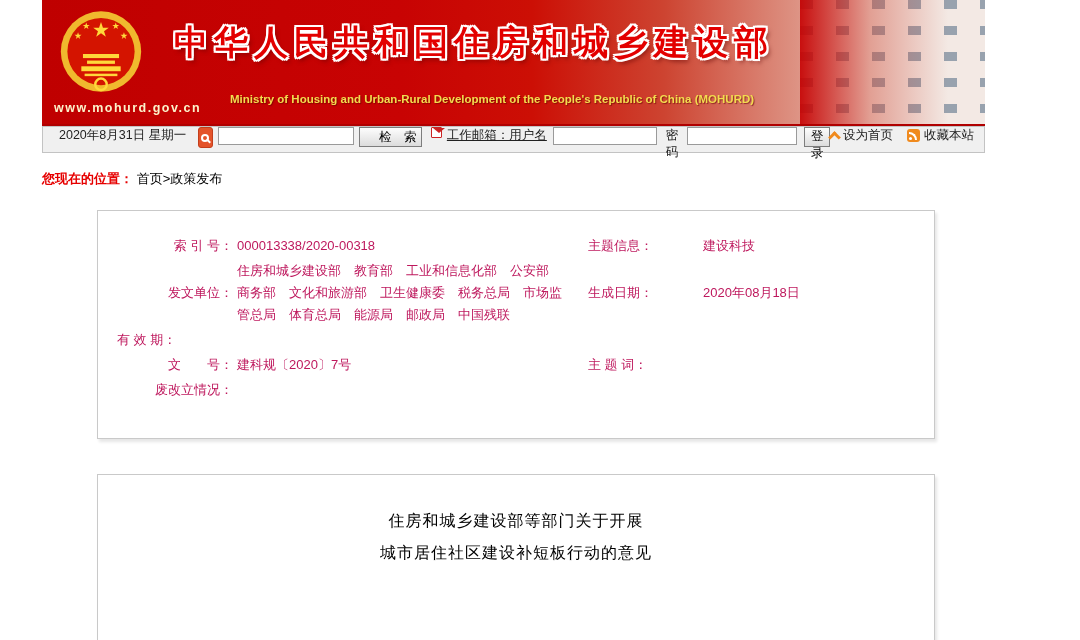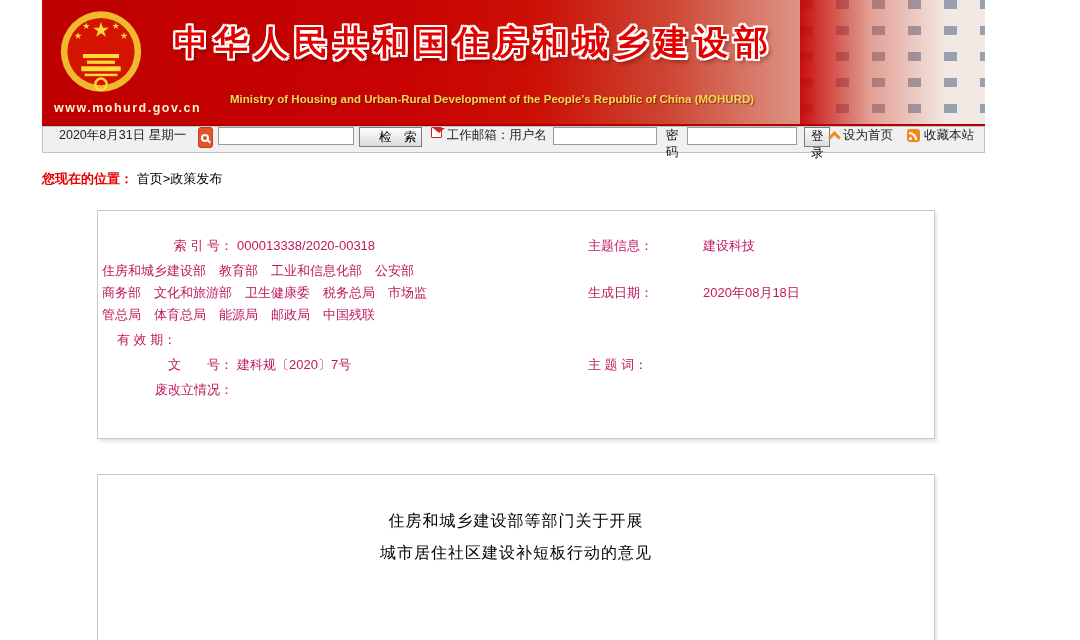--- a/index.html
+++ b/index.html
@@ -39,21 +39,21 @@
   .tb-input { height:18px; border:1px solid #9a9a9a; background:#fff; font-size:12px; padding:0 3px; }
   .in-search { width:136px; margin-left:5px; }
   .btn { height:20px; font-size:12.5px; color:#000; border:1px solid #7d7d7d;
     background:linear-gradient(#fdfdfd,#dcdcdc); cursor:pointer;
     font-family:"Liberation Sans","DejaVu Sans",sans-serif; }
   .btn-retrieve { width:92px; margin-left:5px;padding-left:15px; }
   .mail-ic { margin-left:9px; position:relative; width:16px; height:11px; border:1px solid #cc2222;
     background:#fff; border-radius:1px; }
   .mail-ic::before { content:""; position:absolute; left:1px; top:0; width:0; height:0;
     border-left:6px solid transparent; border-right:6px solid transparent; border-top:5px solid #cc2222; }
-  .mail-lb { margin-left:5px; white-space:nowrap; }
+  .mail-lb { margin-left:5px; white-space:nowrap;text-decoration:underline; }
   .in-user { width:104px; margin-left:6px; }
   .pwd-lb { margin-left:9px; }
   .in-pwd { width:110px; margin-left:6px; }
   .btn-login { width:40px; margin-left:7px; }
   .right-links { margin-left:auto; margin-right:10px; display:flex; align-items:center; }
   .home-ic { width:9px; height:9px; border-top:3px solid #f08a1d; border-left:3px solid #f08a1d;
     transform:rotate(45deg); margin-top:4px; }
   .rss-ic { position:relative; width:13px; height:13px; background:#f08a1d; border-radius:3px;
     margin-left:14px; overflow:hidden; }
   .rss-ic::before { content:""; position:absolute; left:2px; bottom:2px; width:3px; height:3px;
@@ -146,20 +146,21 @@
         <span class="l-value">000013338/2020-00318</span>
       </div>
       <div class="rcell">
         <span class="r-label">主题信息：</span>
         <span class="r-value">建设科技</span>
       </div>
     </div>
 
     <div class="mrow">
       <div class="lcell">
+        <span class="l-label">发文单位：</span>
         <span class="l-value">住房和城乡建设部　教育部　工业和信息化部　公安部　商务部　文化和旅游部　卫生健康委　税务总局　市场监管总局　体育总局　能源局　邮政局　中国残联</span>
       </div>
       <div class="rcell">
         <span class="r-label">生成日期：</span>
         <span class="r-value">2020年08月18日</span>
       </div>
     </div>
 
     <div class="mrow">
       <div class="rcell">

